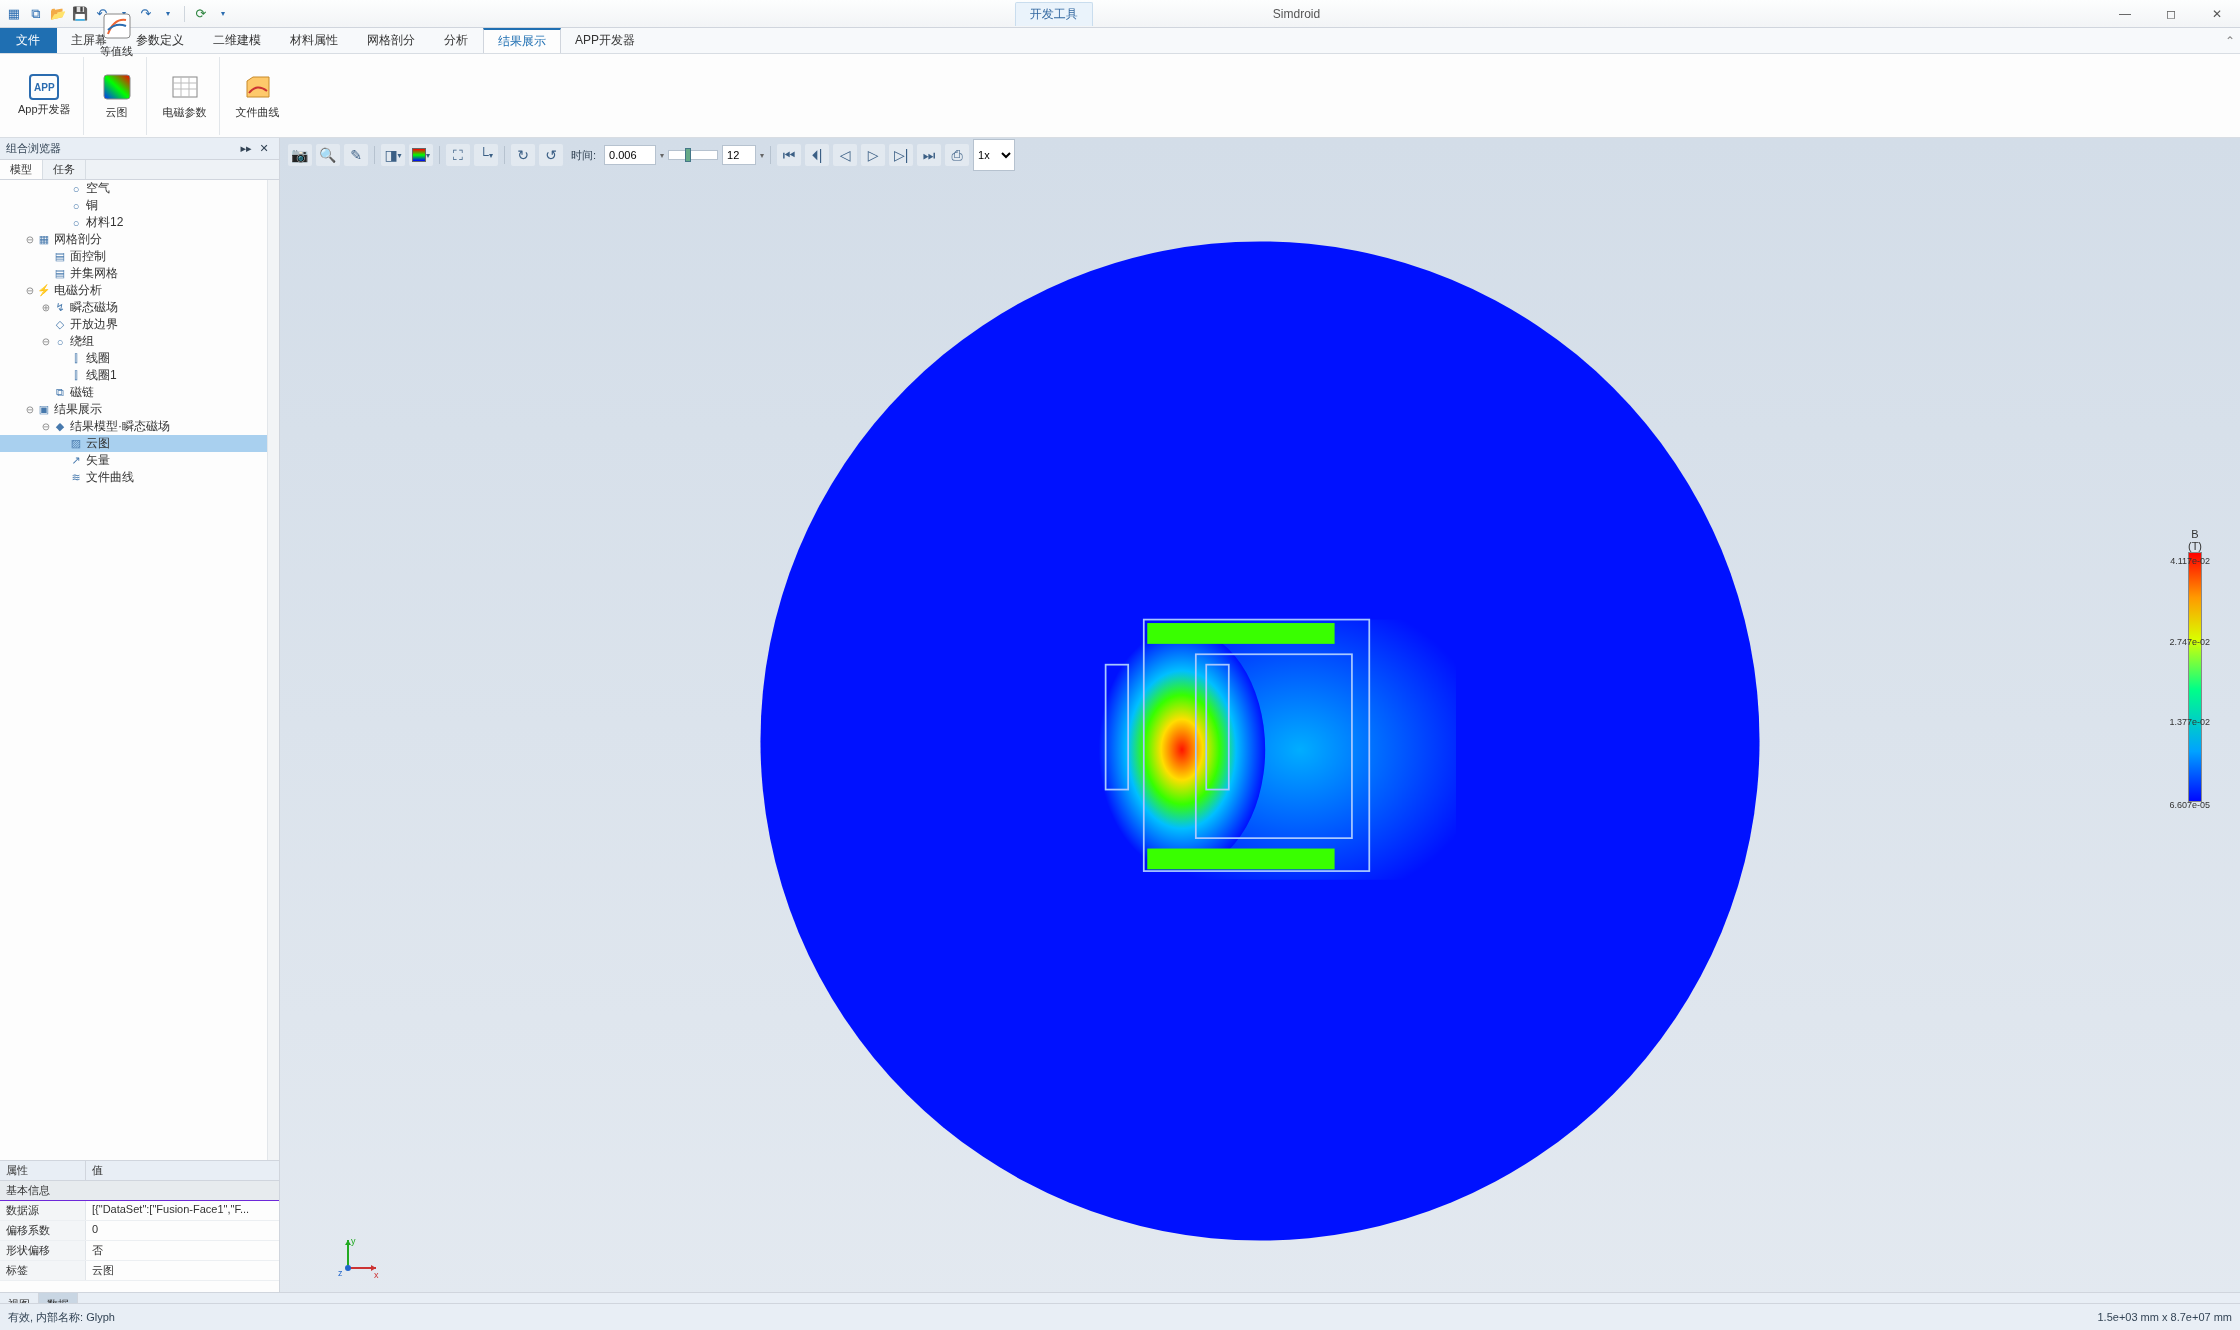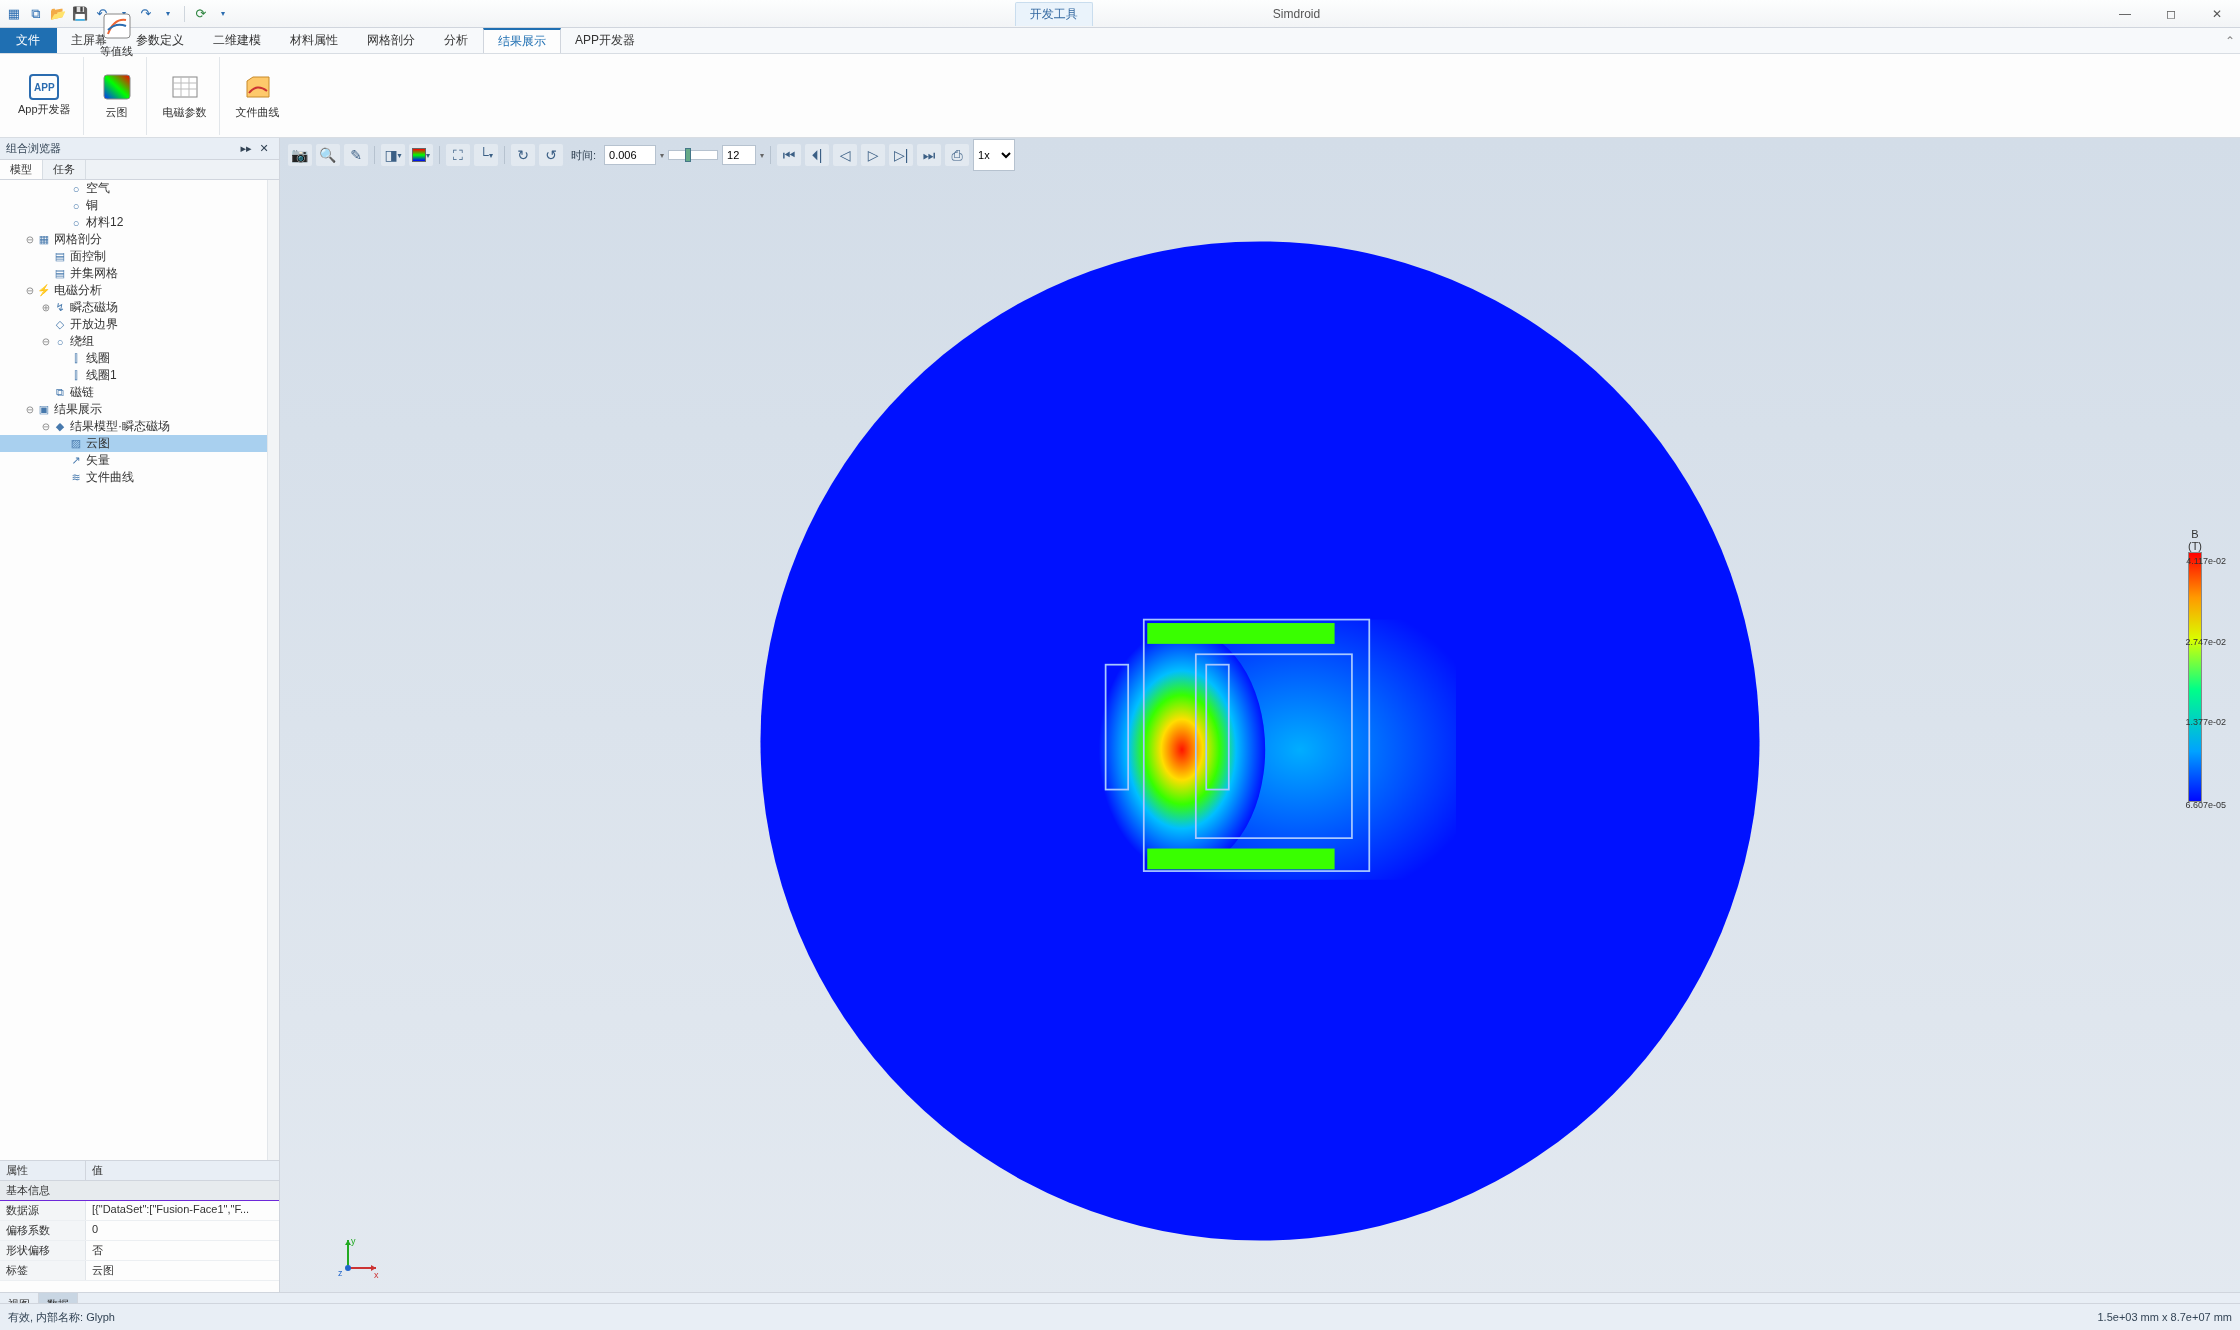--- a/index.html
+++ b/index.html
@@ -63,21 +63,21 @@
 .toolbar3d .tinput { width: 52px; height: 20px; border: 1px solid #b6c2cf; background: #fff; font-size: 11px; padding: 0 4px; }
 .toolbar3d .tsel { width: 42px; height: 32px; border: 1px solid #b6c2cf; background: #fff; font-size: 11px; }
 
 .canvas { position: absolute; inset: 34px 0 0 0; }
 
 .axes { position: absolute; left: 56px; bottom: 30px; width: 44px; height: 44px; }
 
 .legend { position: absolute; right: 14px; top: 390px; width: 62px; display: flex; flex-direction: column; align-items: center; color: #333; }
 .legend .ltitle { font-size: 11px; text-align: center; }
 .legend .bar { width: 14px; height: 250px; background: linear-gradient(to top, #0008ff 0%, #00a2ff 20%, #00ff88 45%, #d9ff00 65%, #ff9a00 82%, #ff0000 100%); border: 1px solid #888; }
-.legend .ticks { position: absolute; right: 0; top: 28px; height: 250px; width: 48px; font-size: 9px; }
+.legend .ticks { position: absolute; right: 16px; top: 28px; height: 250px; width: 48px; font-size: 9px; }
 .legend .ticks .tk { position: absolute; right: 0; white-space: nowrap; }
 
 .bottomtabs { position: absolute; left: 0; bottom: 20px; height: 18px; display: flex; background: #e8eef5; border-top: 1px solid #d0d5dd; font-size: 11px; width: 100%; }
 .bottomtabs .bt { padding: 4px 8px; border-right: 1px solid #d0d5dd; }
 .bottomtabs .bt.active { background: #c9d6e3; }
 
 .statusbar { position: absolute; bottom: 0; left: 0; right: 0; height: 27px; background: #e8eef5; border-top: 1px solid #d0d5dd; display: flex; align-items: center; padding: 0 8px; font-size: 11px; color: #345; }
 .statusbar .sp { flex: 1; }
 </style>
 </head>

